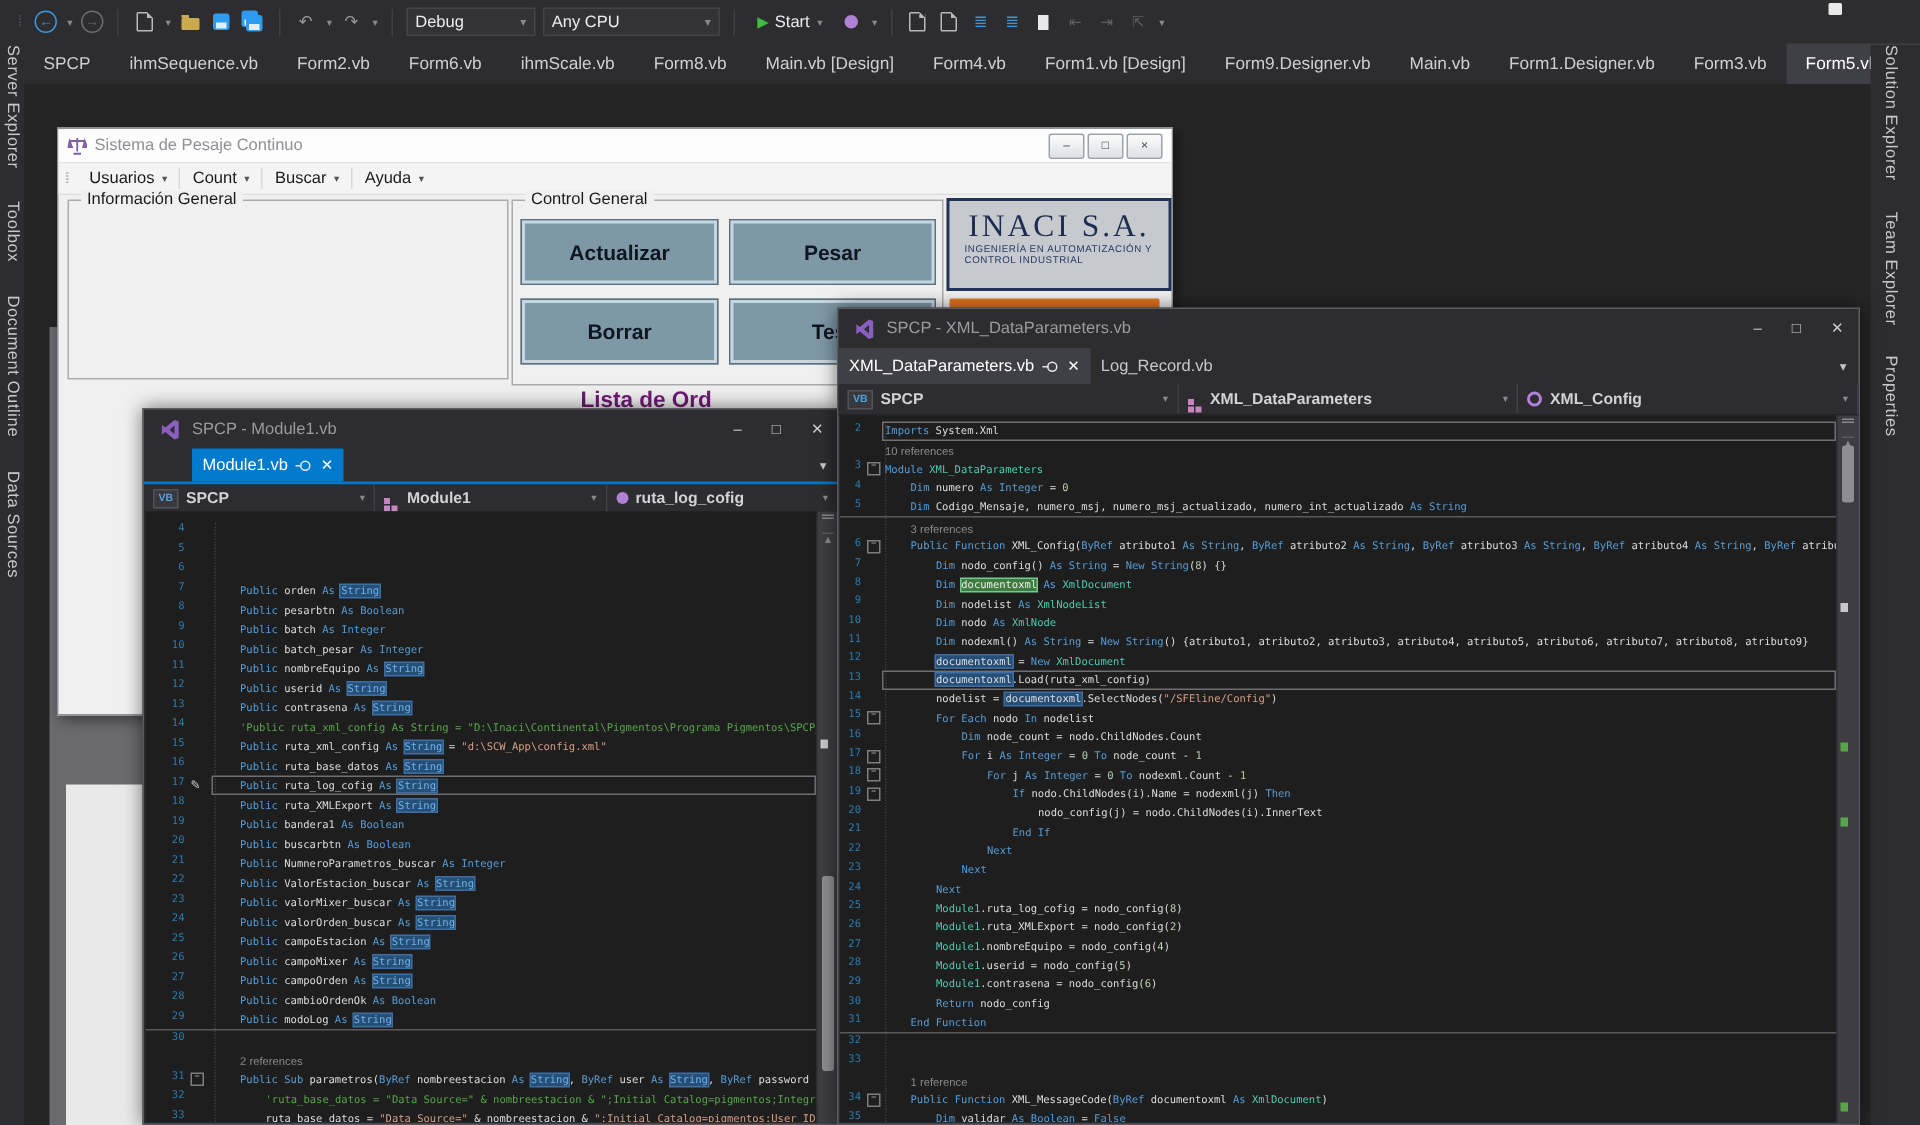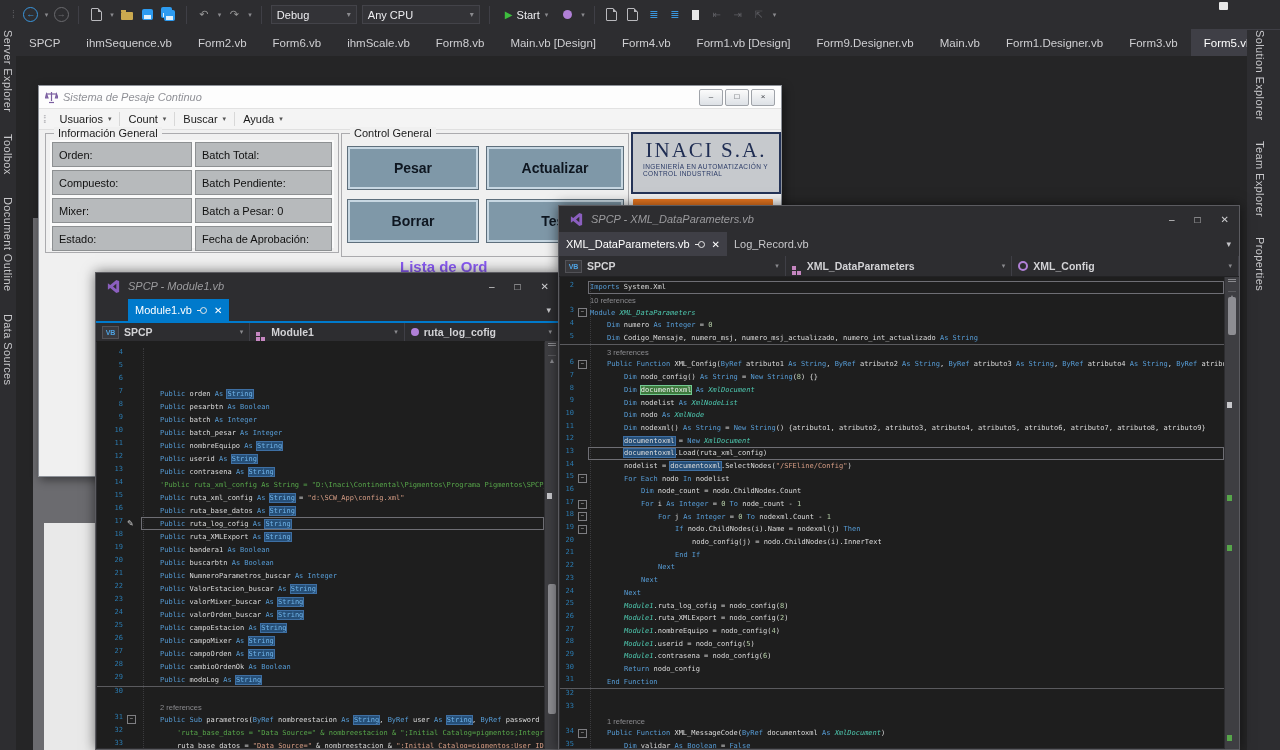--- a/index.html
+++ b/index.html
@@ -88,21 +88,21 @@
   #gb-ctrl{left:302px;top:47px;width:286px;height:122px;}
   #ctrl-grid{position:absolute;left:5px;top:12px;right:4px;display:grid;
              grid-template-columns:132px 1fr;grid-auto-rows:44px;column-gap:7px;row-gap:9px;}
   .cbtn{background:#7F98A8;border:1px solid #5E6F7C;outline:2px solid #C7D7E2;outline-offset:-3px;
         color:#0E1620;font-size:14px;font-weight:bold;display:flex;align-items:center;justify-content:center;}
   #logo{position:absolute;left:592px;top:46px;width:150px;height:62px;background:#C6C9CD;
         border:2px solid #243357;box-sizing:border-box;text-align:center;overflow:hidden;}
   #logo .l1{font-family:"Liberation Serif",serif;font-size:21px;color:#1E2C52;letter-spacing:2px;margin-top:4px;}
   #logo .l2,#logo .l3{font-size:6.5px;color:#2A3A66;letter-spacing:.4px;text-align:left;padding-left:10px;}
   #orange-bar{position:absolute;left:594px;top:113px;width:140px;height:7px;background:#E8761F;border-radius:1px;}
-  #partial-heading{position:absolute;left:361px;top:172px;font-size:15px;font-weight:bold;color:#8b5cf6;}
+  #partial-heading{position:absolute;left:348px;top:172px;font-size:15px;font-weight:bold;color:#701a75;}
 
   
   .codewin{position:absolute;background:#2D2D30;border:1px solid #5B5B60;box-sizing:border-box;
            box-shadow:0 0 12px rgba(0,0,0,.55);}
   .cw-title{height:26px;display:flex;align-items:center;padding:0 10px;}
   .cw-title .t{color:#9B9B9E;font-size:11px;margin-left:7px;flex:1;}
   .cw-btn{color:#CDCDD0;font-size:10px;margin-left:20px;}
   .cw-tabs{display:flex;align-items:center;}
   .ctab{display:flex;align-items:center;font-size:11px;padding:0 7px;height:100%;box-sizing:border-box;}
   .ctab .pin{display:inline-block;width:5px;height:5px;border:1px solid #E8E8E8;border-radius:50%;
@@ -130,21 +130,21 @@
   .foldbox{width:7px;height:7px;border:1px solid #7E7E82;color:#C8C8C8;font-size:6px;line-height:5px;
            text-align:center;background:#1E1E1E;}
   .pencil{color:#D0D0D0;font-size:8px;}
   .ctext{flex:1;font-family:"DejaVu Sans Mono",monospace;font-size:7px;white-space:pre;overflow:hidden;
          display:flex;align-items:center;}
   .ctext>span{display:inline;}
   .crow.cur .ctext{outline:1px solid #6E6E74;outline-offset:-1px;}
   .crow.sep{border-bottom:1px solid #5A5A5E;}
   .lenstext{color:#8A8A8E;font-size:7.5px;font-family:"Liberation Sans",sans-serif;
             display:flex;align-items:flex-end;padding-bottom:1px;}
-  .k{color:#569CD6;} .p{color:#DCDCDC;} .t{color:#4EC9B0;font-style:italic;} .s{color:#D69D85;}
+  .k{color:#569CD6;} .p{color:#DCDCDC;} .t{color:#4EC9B0;} .s{color:#D69D85;}
   .c{color:#57A64A;} .num{color:#B5CEA8;}
   .hl{color:#6FB3E8;background:#264F78;box-shadow:0 0 0 1px #3E6FA3;}
   .bhl{color:#DCDCDC;background:#264F78;box-shadow:0 0 0 1px #3E6FA3;}
   .ghl{color:#EDEDED;background:#3E7B3E;box-shadow:0 0 0 1px #73C991;}
   .iguide{position:absolute;width:0;border-left:1px dotted #3B3B3E;z-index:0;}
 
   .vsb{position:absolute;top:0;bottom:0;right:0;background:#3E3E42;}
   .vsb .split{height:9px;border-bottom:1px solid #5a5a5e;margin:2px 3px 0 3px;border-top:3px double #8a8a8e;}
   .vsb .arr{color:#8B8B90;font-size:7px;text-align:center;line-height:10px;}
   .vsb .thumb{position:absolute;left:3px;width:8px;background:#8E8E93;border-radius:2px;}
@@ -344,36 +344,26 @@
           <span class="mc">▾</span>
         </span>
         <span class="msep"></span>
         <span class="mitem">
           <span>Ayuda</span>
           <span class="mc">▾</span>
         </span>
       </div>
     <div id="gb-info" class="gbox">
       <span class="legend">Información General</span>
-      <div id="info-grid">
-          <div class="fcell">Orden:</div>
-          <div class="fcell">Batch Total:</div>
-          <div class="fcell">Compuesto:</div>
-          <div class="fcell">Batch Pendiente:</div>
-          <div class="fcell">Mixer:</div>
-          <div class="fcell">Batch a Pesar: 0</div>
-          <div class="fcell">Estado:</div>
-          <div class="fcell">Fecha de Aprobación:</div>
-        </div>
     </div>
     <div id="gb-ctrl" class="gbox">
       <span class="legend">Control General</span>
       <div id="ctrl-grid">
+          <div class="cbtn">Actualizar</div>
           <div class="cbtn">Pesar</div>
-          <div class="cbtn">Actualizar</div>
           <div class="cbtn">Borrar</div>
           <div class="cbtn">Test</div>
         </div>
     </div>
     <div id="logo">
       <div class="l1">INACI S.A.</div>
       <div class="l2">INGENIERÍA EN AUTOMATIZACIÓN Y</div>
       <div class="l3">CONTROL INDUSTRIAL</div>
     </div>
     <div id="orange-bar"></div>

